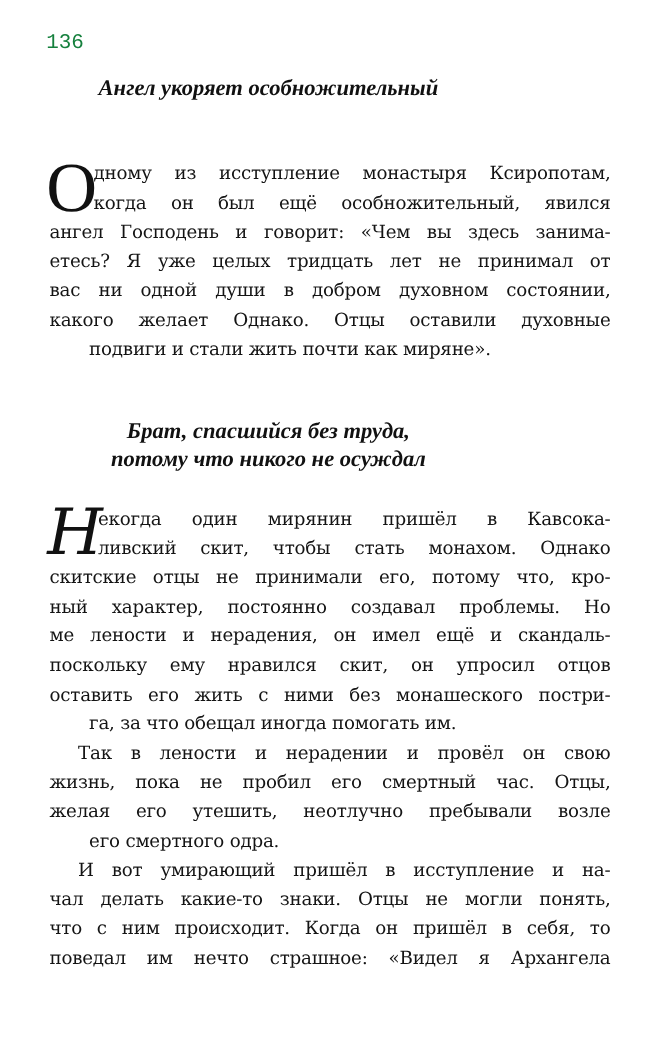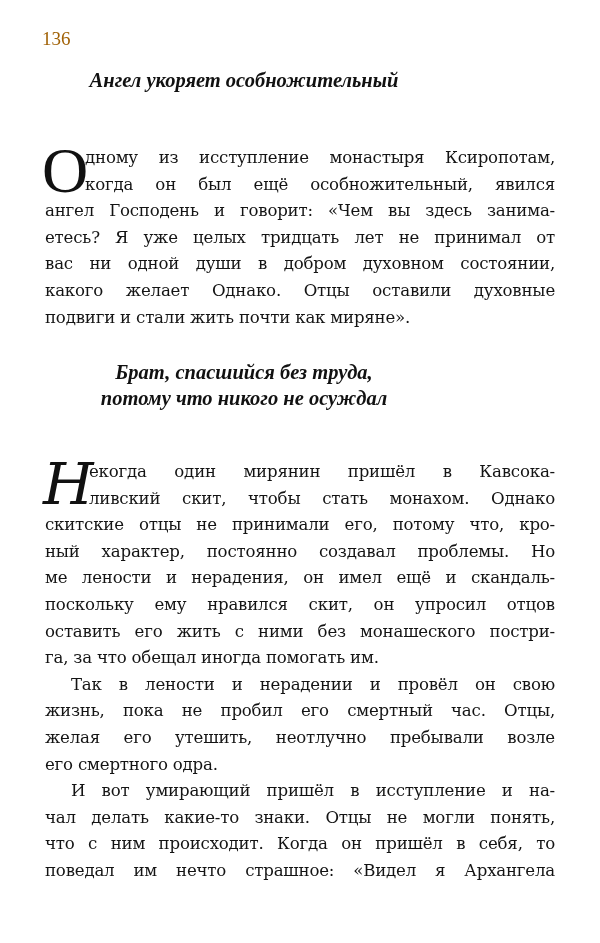--- a/index.html
+++ b/index.html
@@ -12,58 +12,58 @@
       height: 943px;
       position: relative;
       overflow: hidden;
       color: #111111;
       font-family: "DejaVu Serif", "Liberation Serif", serif;
     }
     .page-number {
       position: absolute;
       left: 42px;
       top: 28px;
-      font-family: Liberation Serif, serif;
+      font-family: Liberation Mono, monospace;
       font-size: 19px;
-      color: #a16207;
+      color: #15803d;
     }
     .section-title {
       position: absolute;
       left: 0;
       width: 488px;
       text-align: center;
       font-family: "Liberation Serif", serif;
       font-style: italic;
       font-weight: bold;
       font-size: 20.5px;
       line-height: 26px;
       color: #111;
     }
     .title-1 { top: 67px; }
-    .title-2 { top: 359px; }
+    .title-2 { top: 379px; }
     .body-block {
       position: absolute;
       left: 45px;
       width: 510px;
       font-family: "DejaVu Serif", serif;
       font-size: 16.6px;
       line-height: 26.6px;
       text-align: justify;
       letter-spacing: -0.2px;
       color: #141414;
     }
     .block-1 { top: 145px; }
     .block-2 { top: 459px; }
     .line {
       display: block;
       white-space: nowrap;
       text-align-last: justify;
       text-align: justify;
     }
-    .line.last { text-align-last: left; }
+    .line.last { text-align-last: left; margin-left: 36px; }
     .indent { padding-left: 26px; }
     .dropcap-row {
       position: relative;
     }
     .dropcap {
       position: absolute;
       left: -3px;
       top: -2px;
       font-family: "Liberation Serif", serif;
       font-size: 64px;

